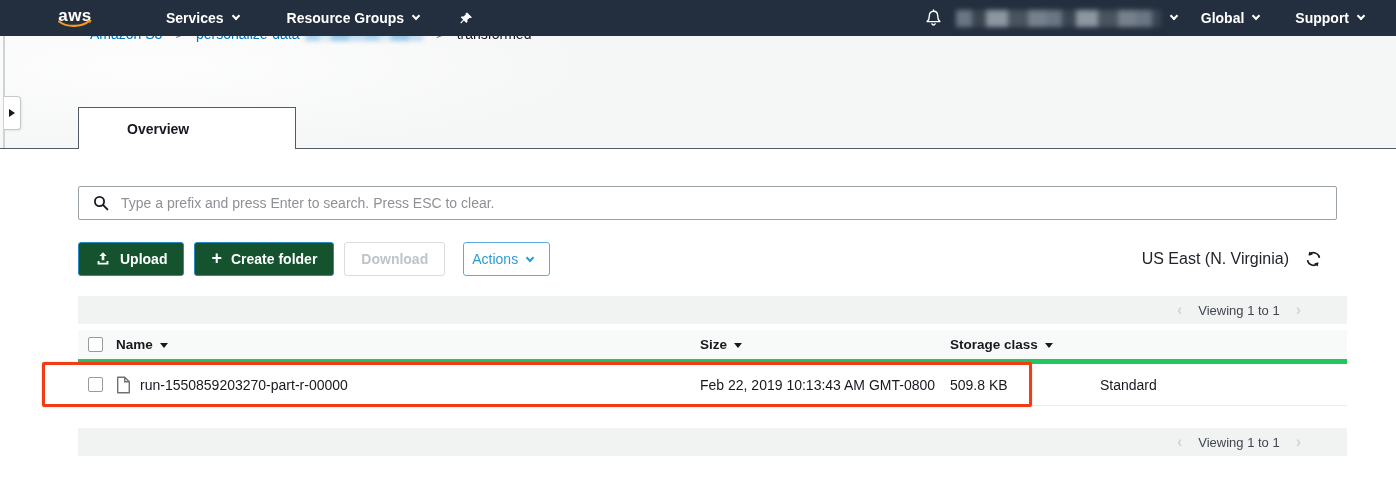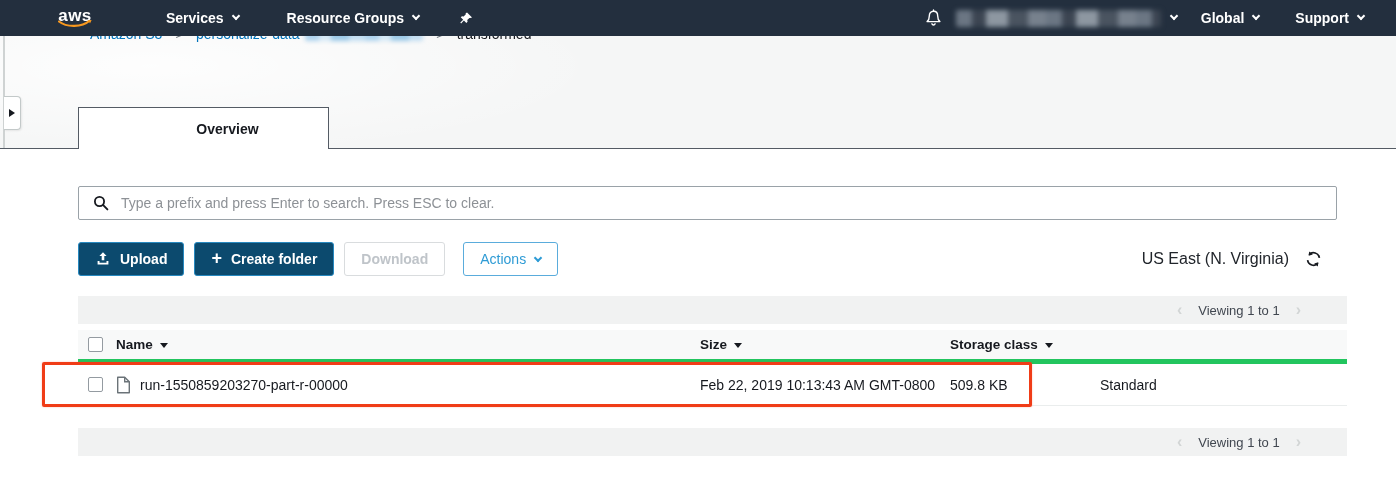--- a/index.html
+++ b/index.html
@@ -38,44 +38,44 @@
   .bc-current { color:#16191f; }
   .bucket-blur { display:inline-block; width:118px; height:15px; vertical-align:-2px; margin-left:1px; border-radius:2px;
     background:repeating-linear-gradient(90deg,#aed3ee 0 14px,#d4e8f6 14px 26px,#9cc9e8 26px 44px,#c2def2 44px 60px);
     filter:blur(2px); }
 
   
   .expander { position:absolute; left:4px; top:96px; width:17px; height:34px; background:#fff;
     border:1px solid #c3c9c9; border-left:none; border-radius:0 4px 4px 0; z-index:3;
     display:flex; align-items:center; justify-content:center; cursor:pointer; box-shadow:1px 1px 2px rgba(0,0,0,.08); }
   .tri { width:0; height:0; border-top:4.5px solid transparent; border-bottom:4.5px solid transparent; border-left:6.5px solid #16191f; }
-  .tab { position:absolute; left:78px; top:107px; width:251px; height:42px; background:#fff;
-    border:1px solid #545b64; border-bottom:none; z-index:3; display:flex; align-items:center; justify-content:center;
+  .tab { position:absolute; left:78px; top:107px; width:218px; height:42px; background:#fff;
+    border:1px solid #545b64; border-bottom:none; z-index:3; display:flex; align-items:center; justify-content:flex-start;
     font-size:14px; font-weight:700; cursor:pointer;padding-left:48px; }
 
   
   .content { position:absolute; top:148px; left:0; width:100%; bottom:0; background:#fff; border-top:1px solid #545b64; z-index:2; }
   .inner { margin-left:78px; width:1269px; }
 
   .searchbox { margin-top:37px; width:1259px; height:34px; border:1px solid #9aa2a8; border-radius:2px;
     display:flex; align-items:center; background:#fff; }
   .searchbox svg { margin-left:14px; flex:none; }
   .searchbox input { flex:1; border:none; outline:none; margin-left:12px; font-size:14px;
     font-family:"Liberation Sans", sans-serif; color:#16191f; background:transparent; }
   .searchbox input::placeholder { color:#8d9196; opacity:1; }
 
   .toolbar { margin-top:22px; height:34px; display:flex; align-items:center; justify-content:space-between; }
   .btns { display:flex; align-items:center; }
   .btn { height:34px; border-radius:3px; font-family:"Liberation Sans", sans-serif; font-size:14px;
     display:inline-flex; align-items:center; padding:0 16px; cursor:pointer; border:1px solid transparent; background:#fff; }
-  .btn.primary { background:#0c4a6e; border-color:#2789c0; color:#fff; font-weight:700; margin-right:10px; }
+  .btn.primary { background:#14532d; border-color:#2789c0; color:#fff; font-weight:700; margin-right:10px; }
   .btn.primary .lbl { margin-left:9px; }
   .plusglyph { font-size:18px; font-weight:700; line-height:1; position:relative; top:-1px; }
   .btn.disabled { border-color:#d9dcde; color:#bfc4c9; font-weight:700; margin-right:18px; cursor:default; }
-  .btn.outline { border-color:#5aacdc; color:#2e9bd5; font-weight:400; }
+  .btn.outline { border-color:#5aacdc; color:#2e9bd5; font-weight:400;padding-left:8px; }
   .regiongrp { display:flex; align-items:center; margin-right:25px; }
   .region { font-size:16px; color:#21252b; margin-right:16px; }
   .refresh { cursor:pointer; display:flex; align-items:center; }
 
   .pagebar { height:28px; background:#f1f2f2; display:flex; align-items:center; justify-content:flex-end;
     padding-right:42px; font-size:13px; color:#414750; }
   .pagebar.top { margin-top:20px; }
   .pagebar.bottom { margin-top:22px; }
   .pchev { color:#d2d5d5; font-size:16px; font-weight:700; cursor:pointer; padding:0 4px; }
   .ptext { margin:0 12px; }

